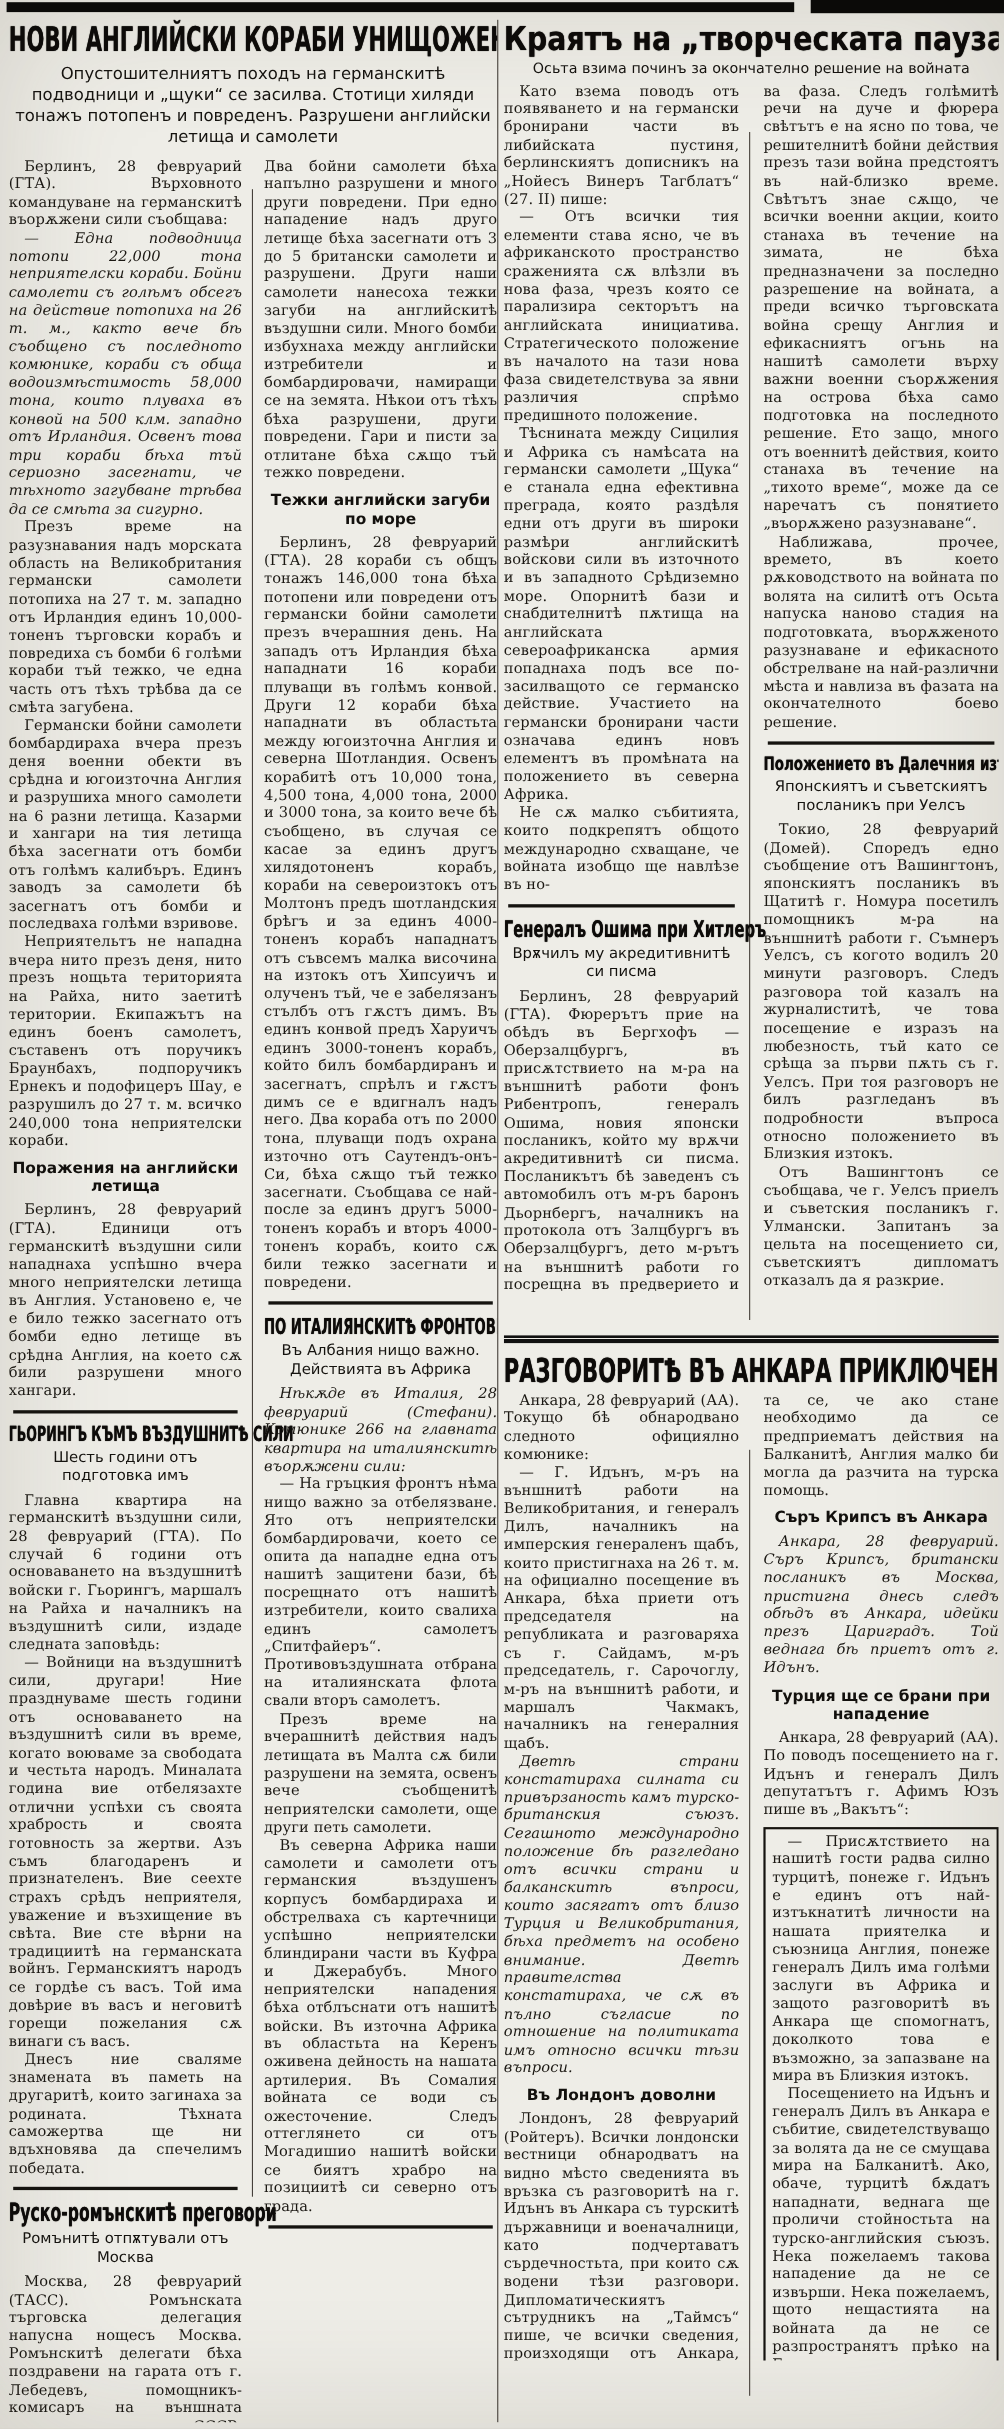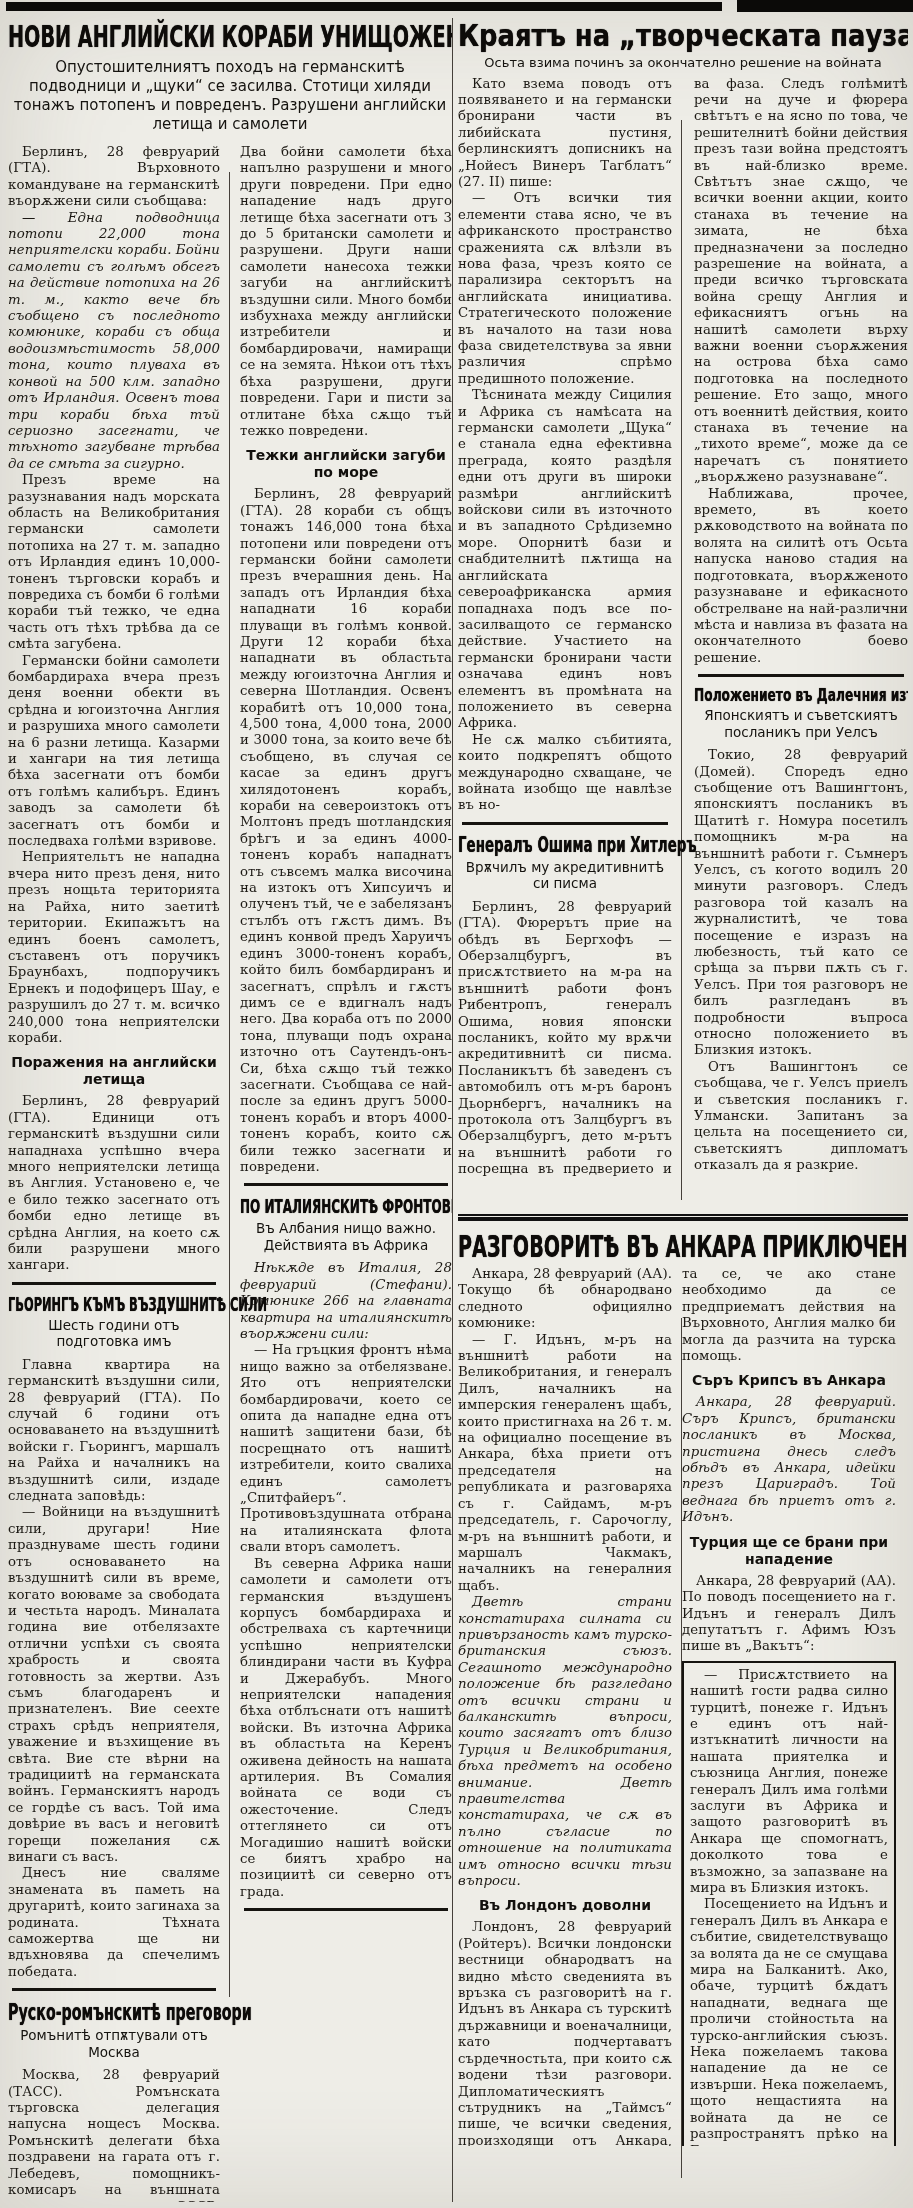--- a/index.html
+++ b/index.html
@@ -36,21 +36,21 @@
     font-family:"DejaVu Sans",sans-serif;font-weight:normal;text-align:center;
     font-size:13.5px;line-height:16.5px;margin:2px 0 7px;color:#15130f;
   }
   .main-deck{font-size:15px;line-height:19px;margin:2px 2px 10px;}
   .deck-right{font-size:13px;margin-bottom:4px;}
   .deck-ankara{font-size:14px;line-height:17px;margin:2px 0 8px;}
 
   .cols{display:flex;}
   .region-left .cols{gap:20px;height:2060px;overflow:hidden;}
   .cols-right-top{gap:22px;height:1100px;overflow:hidden;margin-top:4px;}
-  .cols-ankara{gap:10px;height:880px;overflow:hidden;}
+  .cols-ankara{gap:22px;height:880px;overflow:hidden;}
   .c1,.c2{width:212px;}
   .c3,.c4,.c5,.c6{width:214px;}
 
   .p{
     font-size:13.3px;line-height:16.4px;text-align:justify;
     text-indent:14px;margin:0;letter-spacing:.1px;
   }
   .cont{text-indent:0;}
   .pi{font-style:italic;}
   .h2{
@@ -110,20 +110,21 @@
         </div>
       <div class="c2">
           <div class="p cont">Два бойни самолети бѣха напълно разрушени и много други повредени. При едно нападение надъ друго летище бѣха засегнати отъ 3 до 5 британски самолети и разрушени. Други наши самолети нанесоха тежки загуби на английскитѣ въздушни сили. Много бомби избухнаха между английски изтребители и бомбардировачи, намиращи се на земята. Нѣкои отъ тѣхъ бѣха разрушени, други повредени. Гари и писти за отлитане бѣха сѫщо тъй тежко повредени.</div>
           <div class="h2">Тежки английски загуби по море</div>
           <div class="p">Берлинъ, 28 февруарий (ГТА). 28 кораби съ общъ тонажъ 146,000 тона бѣха потопени или повредени отъ германски бойни самолети презъ вчерашния день. На западъ отъ Ирландия бѣха нападнати 16 кораби плуващи въ голѣмъ конвой. Други 12 кораби бѣха нападнати въ областьта между югоизточна Англия и северна Шотландия. Освенъ корабитѣ отъ 10,000 тона, 4,500 тона, 4,000 тона, 2000 и 3000 тона, за които вече бѣ съобщено, въ случая се касае за единъ другъ хилядотоненъ корабъ, кораби на североизтокъ отъ Молтонъ предъ шотландския брѣгъ и за единъ 4000-тоненъ корабъ нападнатъ отъ съвсемъ малка височина на изтокъ отъ Хипсуичъ и олученъ тъй, че е забелязанъ стълбъ отъ гѫстъ димъ. Въ единъ конвой предъ Харуичъ единъ 3000-тоненъ корабъ, който билъ бомбардиранъ и засегнатъ, спрѣлъ и гѫстъ димъ се е вдигналъ надъ него. Два кораба отъ по 2000 тона, плуващи подъ охрана източно отъ Саутендъ-онъ-Си, бѣха сѫщо тъй тежко засегнати. Съобщава се най-после за единъ другъ 5000-тоненъ корабъ и вторъ 4000-тоненъ корабъ, които сѫ били тежко засегнати и повредени.</div>
           <div class="ruleh"></div>
           <div class="disp h-italy">ПО ИТАЛИЯНСКИТѢ ФРОНТОВЕ</div>
           <div class="deck">Въ Албания нищо важно. Действията въ Африка</div>
           <div class="p pi">Нѣкѫде въ Италия, 28 февруарий (Стефани). Комюнике 266 на главната квартира на италиянскитѣ въорѫжени сили:</div>
           <div class="p">— На гръцкия фронтъ нѣма нищо важно за отбелязване. Ято отъ неприятелски бомбардировачи, което се опита да нападне една отъ нашитѣ защитени бази, бѣ посрещнато отъ нашитѣ изтребители, които свалиха единъ самолетъ „Спитфайеръ“. Противовъздушната отбрана на италиянската флота свали вторъ самолетъ.</div>
+          <div class="p">Презъ време на вчерашнитѣ действия надъ летищата въ Малта сѫ били разрушени на земята, освенъ вече съобщенитѣ неприятелски самолети, още други петь самолети.</div>
           <div class="p">Въ северна Африка наши самолети и самолети отъ германския въздушенъ корпусъ бомбардираха и обстрелваха съ картечници успѣшно неприятелски блиндирани части въ Куфра и Джерабубъ. Много неприятелски нападения бѣха отблъснати отъ нашитѣ войски. Въ източна Африка въ областьта на Керенъ оживена дейность на нашата артилерия. Въ Сомалия войната се води съ ожесточение. Следъ оттеглянето си отъ Могадишио нашитѣ войски се биятъ храбро на позициитѣ си северно отъ града.</div>
           <div class="ruleh"></div>
         </div>
     </div>
   </section>
 
   <section class="region-right">
     <h1 class="disp hl-right">Краятъ на „творческата пауза“</h1>
     <div class="deck deck-right">Осьта взима починъ за окончателно решение на войната</div>
     <div class="cols cols-right-top">
@@ -153,21 +154,21 @@
       <h1 class="disp hl-ankara">РАЗГОВОРИТѢ ВЪ АНКАРА ПРИКЛЮЧЕНИ</h1>
       <div class="cols cols-ankara">
         <div class="c5">
             <div class="p">Анкара, 28 февруарий (АА). Токущо бѣ обнародвано следното официялно комюнике:</div>
             <div class="p">— Г. Идънъ, м-ръ на външнитѣ работи на Великобритания, и генералъ Дилъ, началникъ на имперския генераленъ щабъ, които пристигнаха на 26 т. м. на официално посещение въ Анкара, бѣха приети отъ председателя на републиката и разговаряха съ г. Сайдамъ, м-ръ председатель, г. Сарочоглу, м-ръ на външнитѣ работи, и маршалъ Чакмакъ, началникъ на генералния щабъ.</div>
             <div class="p pi">Дветѣ страни констатираха силната си привързаность камъ турско-британския съюзъ. Сегашното международно положение бѣ разгледано отъ всички страни и балканскитѣ въпроси, които засягатъ отъ близо Турция и Великобритания, бѣха предметъ на особено внимание. Дветѣ правителства констатираха, че сѫ въ пълно съгласие по отношение на политиката имъ относно всички тѣзи въпроси.</div>
             <div class="h2">Въ Лондонъ доволни</div>
             <div class="p">Лондонъ, 28 февруарий (Ройтеръ). Всички лондонски вестници обнародватъ на видно мѣсто сведенията въ връзка съ разговоритѣ на г. Идънъ въ Анкара съ турскитѣ държавници и военачалници, като подчертаватъ сърдечностьта, при които сѫ водени тѣзи разговори. Дипломатическиятъ сътрудникъ на „Таймсъ“ пише, че всички сведения, произходящи отъ Анкара, показватъ, съ каква сърдечность сѫ били посрещнати британскитѣ гости въ Турция.</div>
           </div>
         <div class="c6">
-            <div class="p cont">та се, че ако стане необходимо да се предприематъ действия на Върховното, Англия малко би могла да разчита на турска помощь.</div>
+            <div class="p cont">та се, че ако стане необходимо да се предприематъ действия на Балканитѣ, Англия малко би могла да разчита на турска помощь.</div>
             <div class="h2">Съръ Крипсъ въ Анкара</div>
             <div class="p pi">Анкара, 28 февруарий. Съръ Крипсъ, британски посланикъ въ Москва, пристигна днесь следъ обѣдъ въ Анкара, идейки презъ Цариградъ. Той веднага бѣ приетъ отъ г. Идънъ.</div>
             <div class="h2">Турция ще се брани при нападение</div>
             <div class="p">Анкара, 28 февруарий (АА). По поводъ посещението на г. Идънъ и генералъ Дилъ депутатътъ г. Афимъ Юзъ пише въ „Вакътъ“:</div>
             <div class="text-box">
               <div class="p">— Присѫтствието на нашитѣ гости радва силно турцитѣ, понеже г. Идънъ е единъ отъ най-изтъкнатитѣ личности на нашата приятелка и съюзница Англия, понеже генералъ Дилъ има голѣми заслуги въ Африка и защото разговоритѣ въ Анкара ще спомогнатъ, доколкото това е възможно, за запазване на мира въ Близкия изтокъ.</div>
               <div class="p">Посещението на Идънъ и генералъ Дилъ въ Анкара е събитие, свидетелствуващо за волята да не се смущава мира на Балканитѣ. Ако, обаче, турцитѣ бѫдатъ нападнати, веднага ще проличи стойностьта на турско-английския съюзъ. Нека пожелаемъ такова нападение да не се извърши. Нека пожелаемъ, щото нещастията на войната да не се разпространятъ прѣко на Близкия изтокъ.</div>
             </div>
           </div>
       </div>

